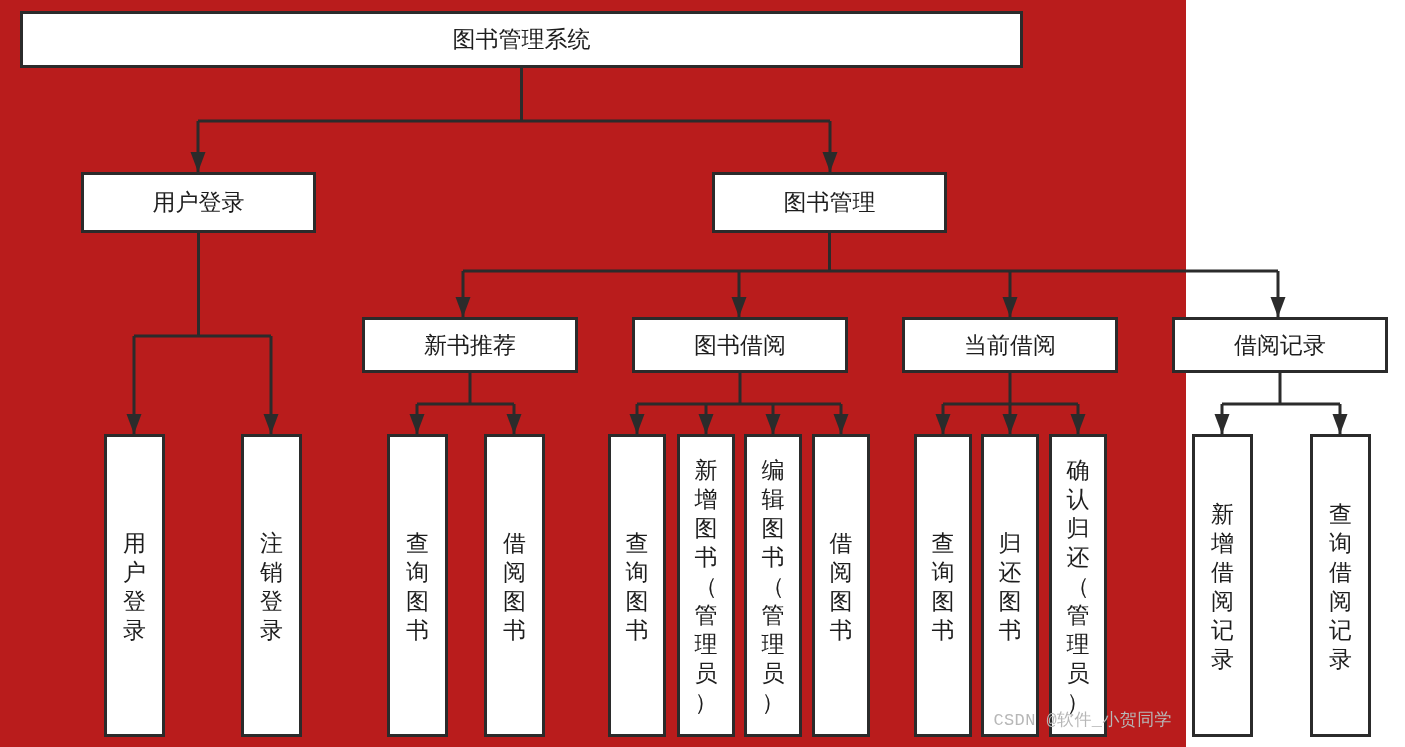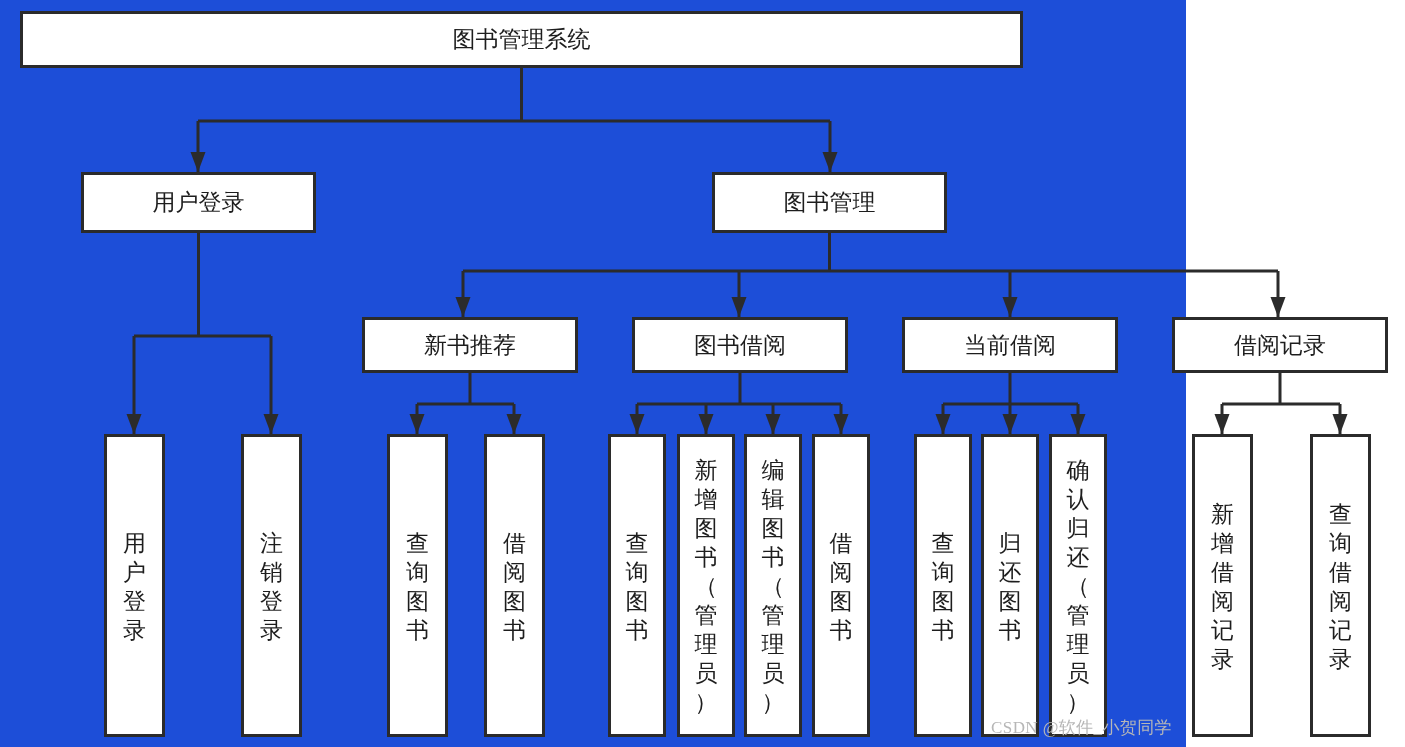--- a/index.html
+++ b/index.html
@@ -11,21 +11,21 @@
   body {
     width: 1405px;
     height: 747px;
     font-family: "DejaVu Sans", "Liberation Sans", sans-serif;
     overflow: hidden;
   }
   #diagram-root {
     position: relative;
     width: 1186px;
     height: 747px;
-    background: #1d4ed8;
+    background: #b91c1c;
   }
   svg.diagram-canvas {
     position: absolute;
     left: 0;
     top: 0;
     width: 1405px;
     height: 747px;
     display: block;
   }
   .node-box {
@@ -52,22 +52,22 @@
   }
   .node-label-vertical {
     fill: #1d1d1d;
     font-family: "DejaVu Sans", "Liberation Sans", sans-serif;
     font-size: 23px;
     text-anchor: middle;
   }
   .watermark-text {
     position: absolute;
     right: 14px;
-    bottom: 8px;
-    font-family: Liberation Serif, serif;
+    bottom: 16px;
+    font-family: Liberation Mono, monospace;
     font-size: 17px;
     color: #b7b7b7;
     letter-spacing: 0.4px;
     white-space: nowrap;
     user-select: none;
   }
 </style>
 </head>
 <body>
 

